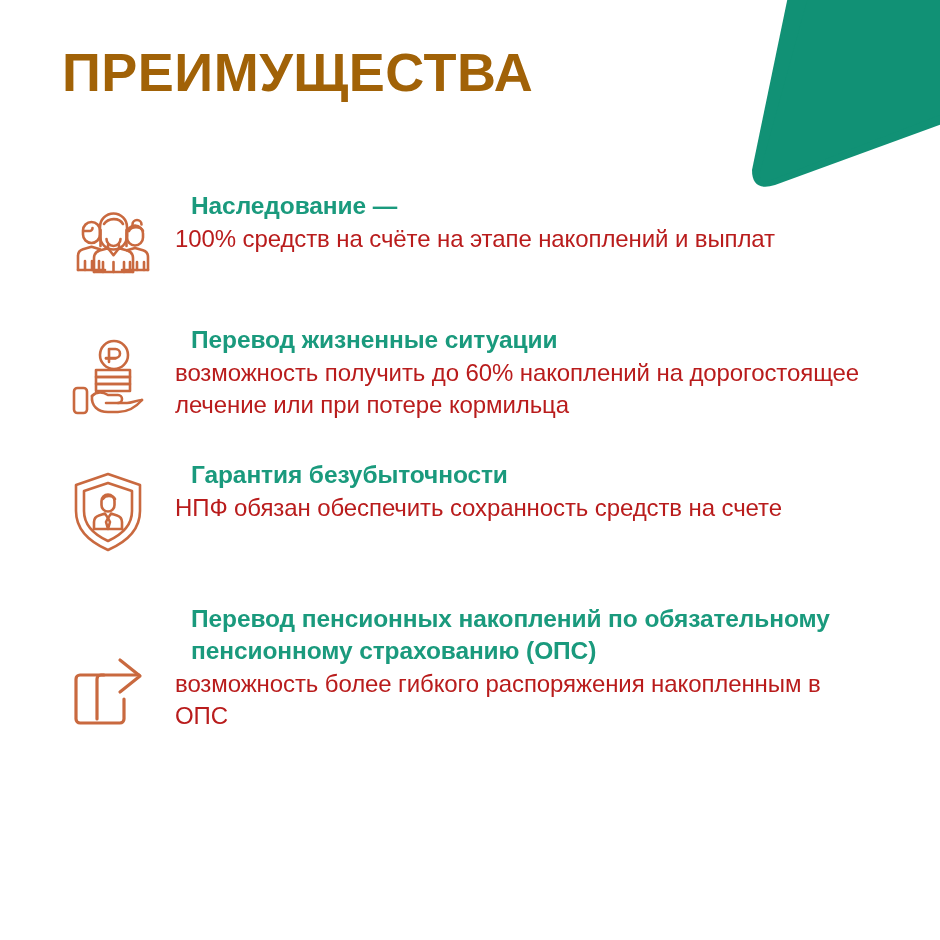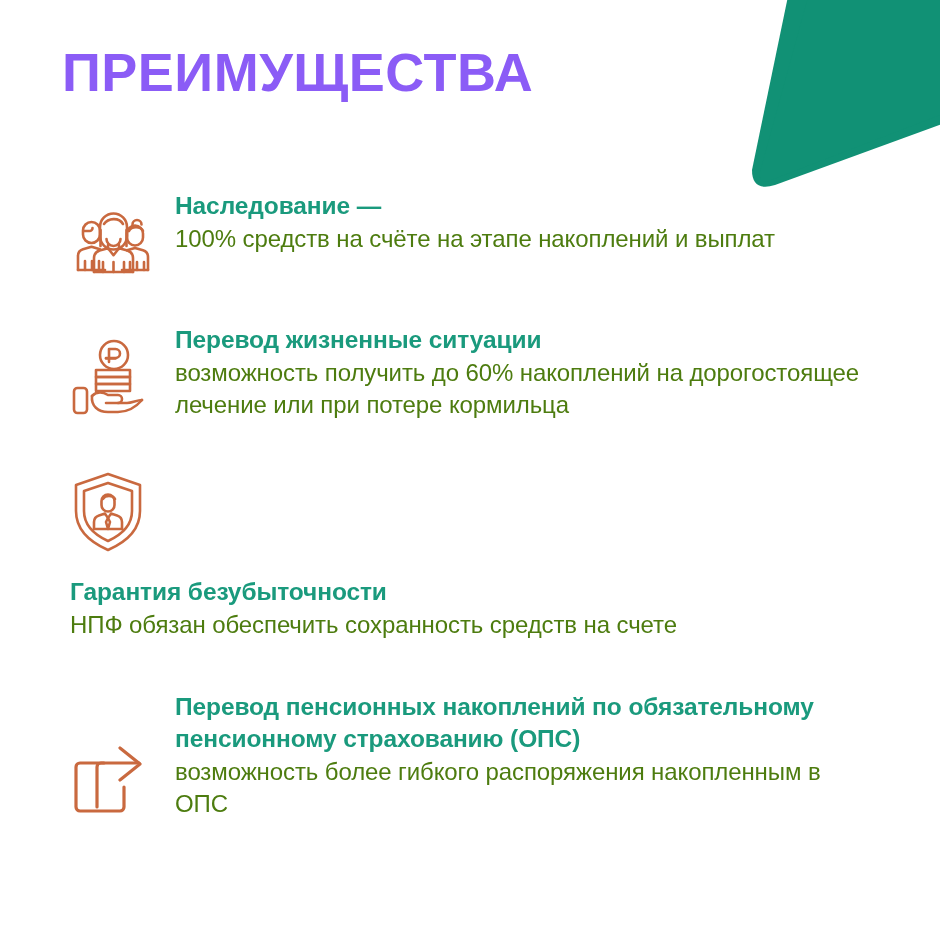--- a/index.html
+++ b/index.html
@@ -34,21 +34,21 @@
   }
 
   
   .page-title {
     position: absolute;
     left: 62px;
     top: 44px;
     font-size: 54px;
     font-weight: 700;
     letter-spacing: 0.5px;
-    color: #8b5cf6;
+    color: #a16207;
     line-height: 1.05;
     margin: 0;
     white-space: nowrap;
   }
 
   
   .benefits {
     position: absolute;
     left: 70px;
     top: 190px;
@@ -76,37 +76,37 @@
   .benefit-text {
     flex: 1 1 auto;
     padding-top: 0;
   }
 
   .benefit-heading {
     color: #1a9a7d;
     font-weight: 700;
     font-size: 24.5px;
     line-height: 1.30;
-    margin: 0 0 1px 0;
+    margin: 0 0 1px 16px;
     letter-spacing: -0.1px;
   }
 
   .benefit-body {
-    color: #4d7c0f;
+    color: #b91c1c;
     font-weight: 400;
     font-size: 24px;
     line-height: 1.34;
     margin: 0;
     letter-spacing: -0.1px;
   }
 
   
   .benefit-row.row-1 { margin-top: 0px;  margin-bottom: 48px; }
   .benefit-row.row-2 { margin-bottom: 38px; }
-  .benefit-row.row-3 { margin-bottom: 50px; flex-direction: column; }
+  .benefit-row.row-3 { margin-bottom: 50px; }
   .benefit-row.row-4 { margin-bottom: 0px; }
 
   .benefit-row.row-1 .benefit-icon { padding-top: 10px; }
   .benefit-row.row-2 .benefit-icon { padding-top: 14px; }
   .benefit-row.row-3 .benefit-icon { padding-top: 12px; }
   .benefit-row.row-4 .benefit-icon { padding-top: 54px; }
 </style>
 </head>
 <body>
 

